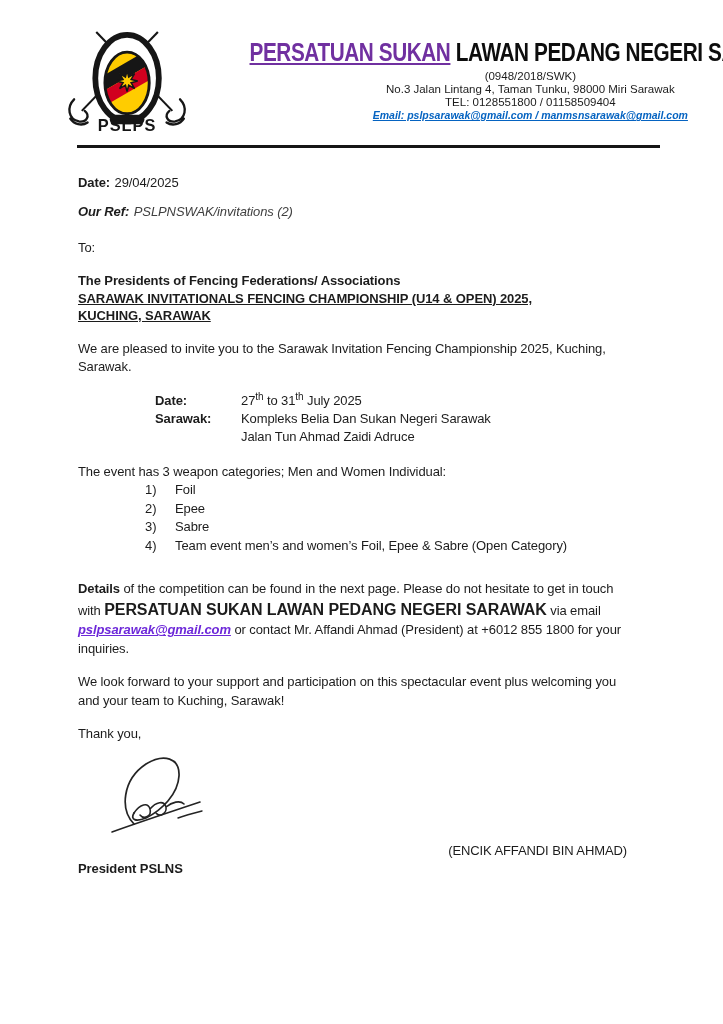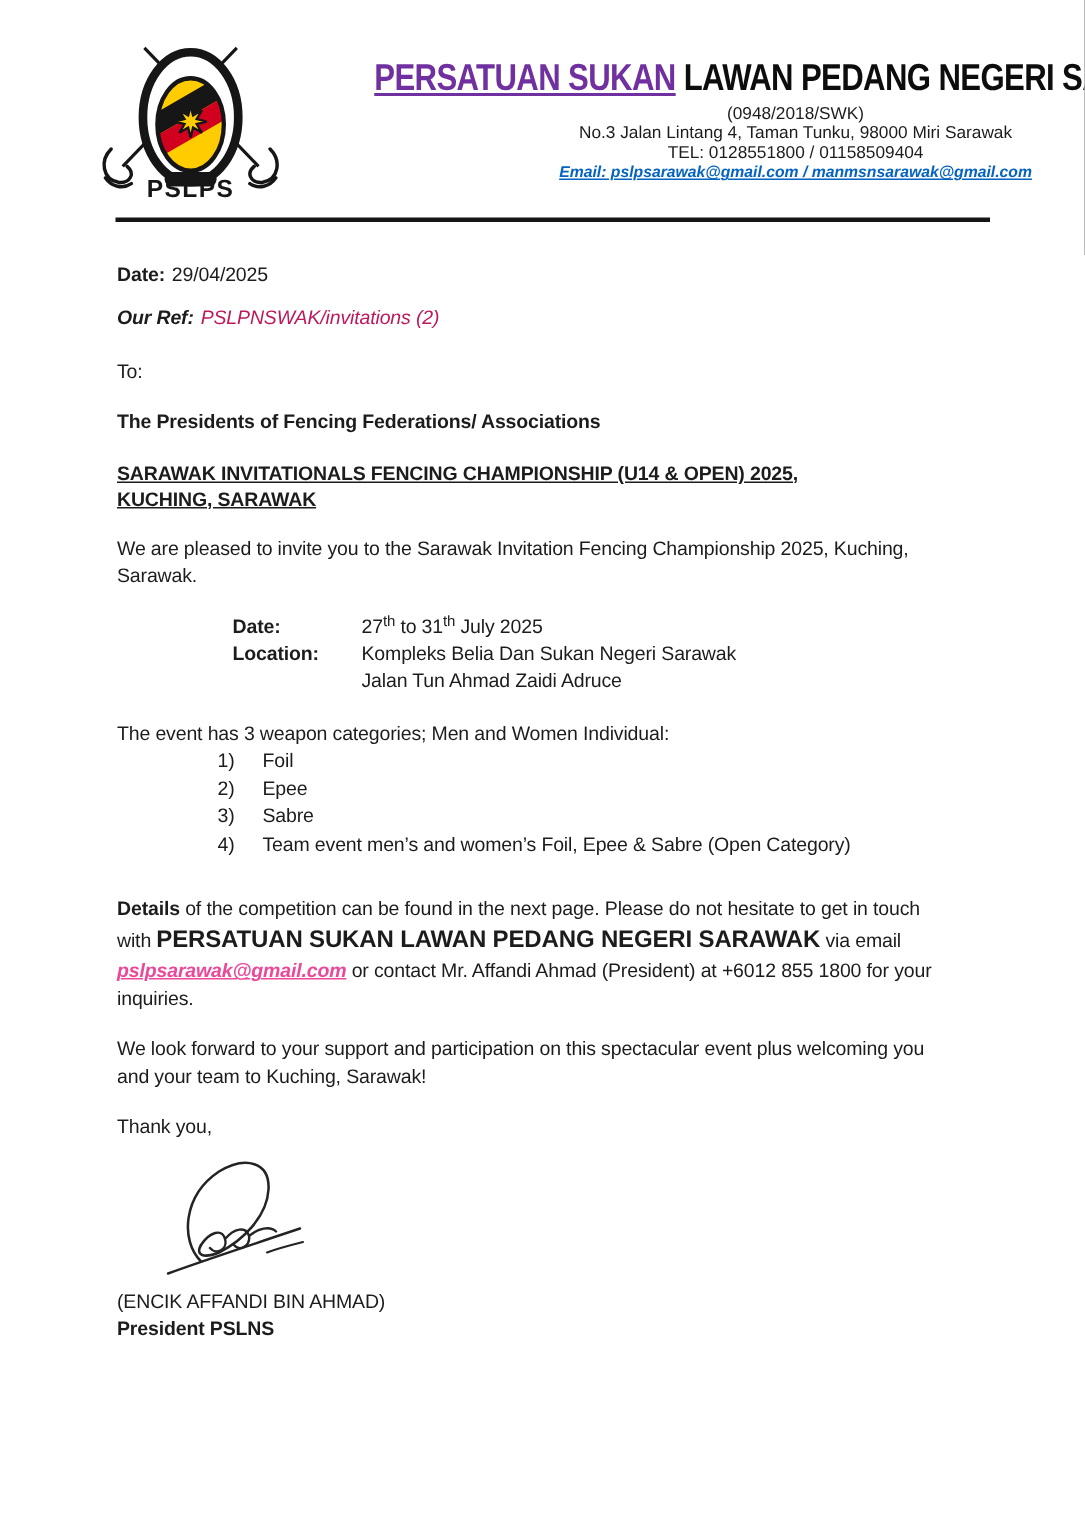--- a/index.html
+++ b/index.html
@@ -27,41 +27,41 @@
     text-decoration:underline; font-weight:bold;
   }
   .head-rule { height:3px; background:#151515; margin:11px 63px 0 77px; }
   
   .letter { padding:0 96px 0 78px; font-size:13px; line-height:1.42; letter-spacing:-0.1px; }
   .date-line { margin-top:26px; }
   .lbl-b { font-weight:bold; }
   .val-gap { margin-left:0.35em; }
   .ref-line { margin-top:11px; font-style:italic; }
   .ref-lbl { font-weight:bold; font-style:italic; }
-  .ref-val { color:#be185d; }
+  .ref-val { color:#404040; }
   .to-line { margin-top:17px; }
   .recipient { margin-top:15px; font-weight:bold; }
-  .subject { margin-top:17px; font-weight:bold; line-height:1.3; }
+  .subject { font-weight:bold; line-height:1.3; }
   .subject div { display:inline; }
   .subj-line { text-decoration:underline; }
   .para { margin-top:15px; }
   .event-block { margin:15px 0 0 77px; }
   .event-row { display:flex; }
   .event-lbl { width:86px; font-weight:bold; flex:none; }
   .sup { font-size:10px; position:relative; top:-0.45em; }
   .weapons-intro { margin-top:16px; }
   .weapon-list { margin-left:67px; }
   .weapon-row { display:flex; }
   .weapon-num { width:30px; flex:none; }
   .details-para { margin-top:25px; }
   .org-inline { font-weight:bold; font-size:16px; }
-  .email-link { color:#ec4899; font-weight:bold; font-style:italic; text-decoration:underline; cursor:pointer; }
+  .email-link { color:#6d28d9; font-weight:bold; font-style:italic; text-decoration:underline; cursor:pointer; }
   .thanks { margin-top:15px; }
   .sig-svg { display:block; margin:8px 0 0 26px; }
-  .sign-name { margin-top:0px; }
+  .sign-name { margin-top:0px;text-align:right; }
   .sign-title { font-weight:bold; }
 </style>
 </head>
 <body>
 
 <div class="page">
 
   <div class="header">
     <div class="logo-wrap">
       <svg width="126" height="104" viewBox="0 0 130 108">
@@ -118,21 +118,21 @@
     </div>
 
     <div class="para">We are pleased to invite you to the Sarawak Invitation Fencing Championship 2025, Kuching, Sarawak.</div>
 
     <div class="event-block">
       <div class="event-row">
         <span class="event-lbl">Date:</span>
         <span><span>27</span><span class="sup">th</span><span> to 31</span><span class="sup">th</span><span> July 2025</span></span>
       </div>
       <div class="event-row">
-        <span class="event-lbl">Location:</span>
+        <span class="event-lbl">Sarawak:</span>
         <span>Kompleks Belia Dan Sukan Negeri Sarawak</span>
       </div>
       <div class="event-row">
         <span class="event-lbl"></span>
         <span>Jalan Tun Ahmad Zaidi Adruce</span>
       </div>
     </div>
 
     <div class="weapons-intro">The event has 3 weapon categories; Men and Women Individual:</div>
     <div class="weapon-list">

